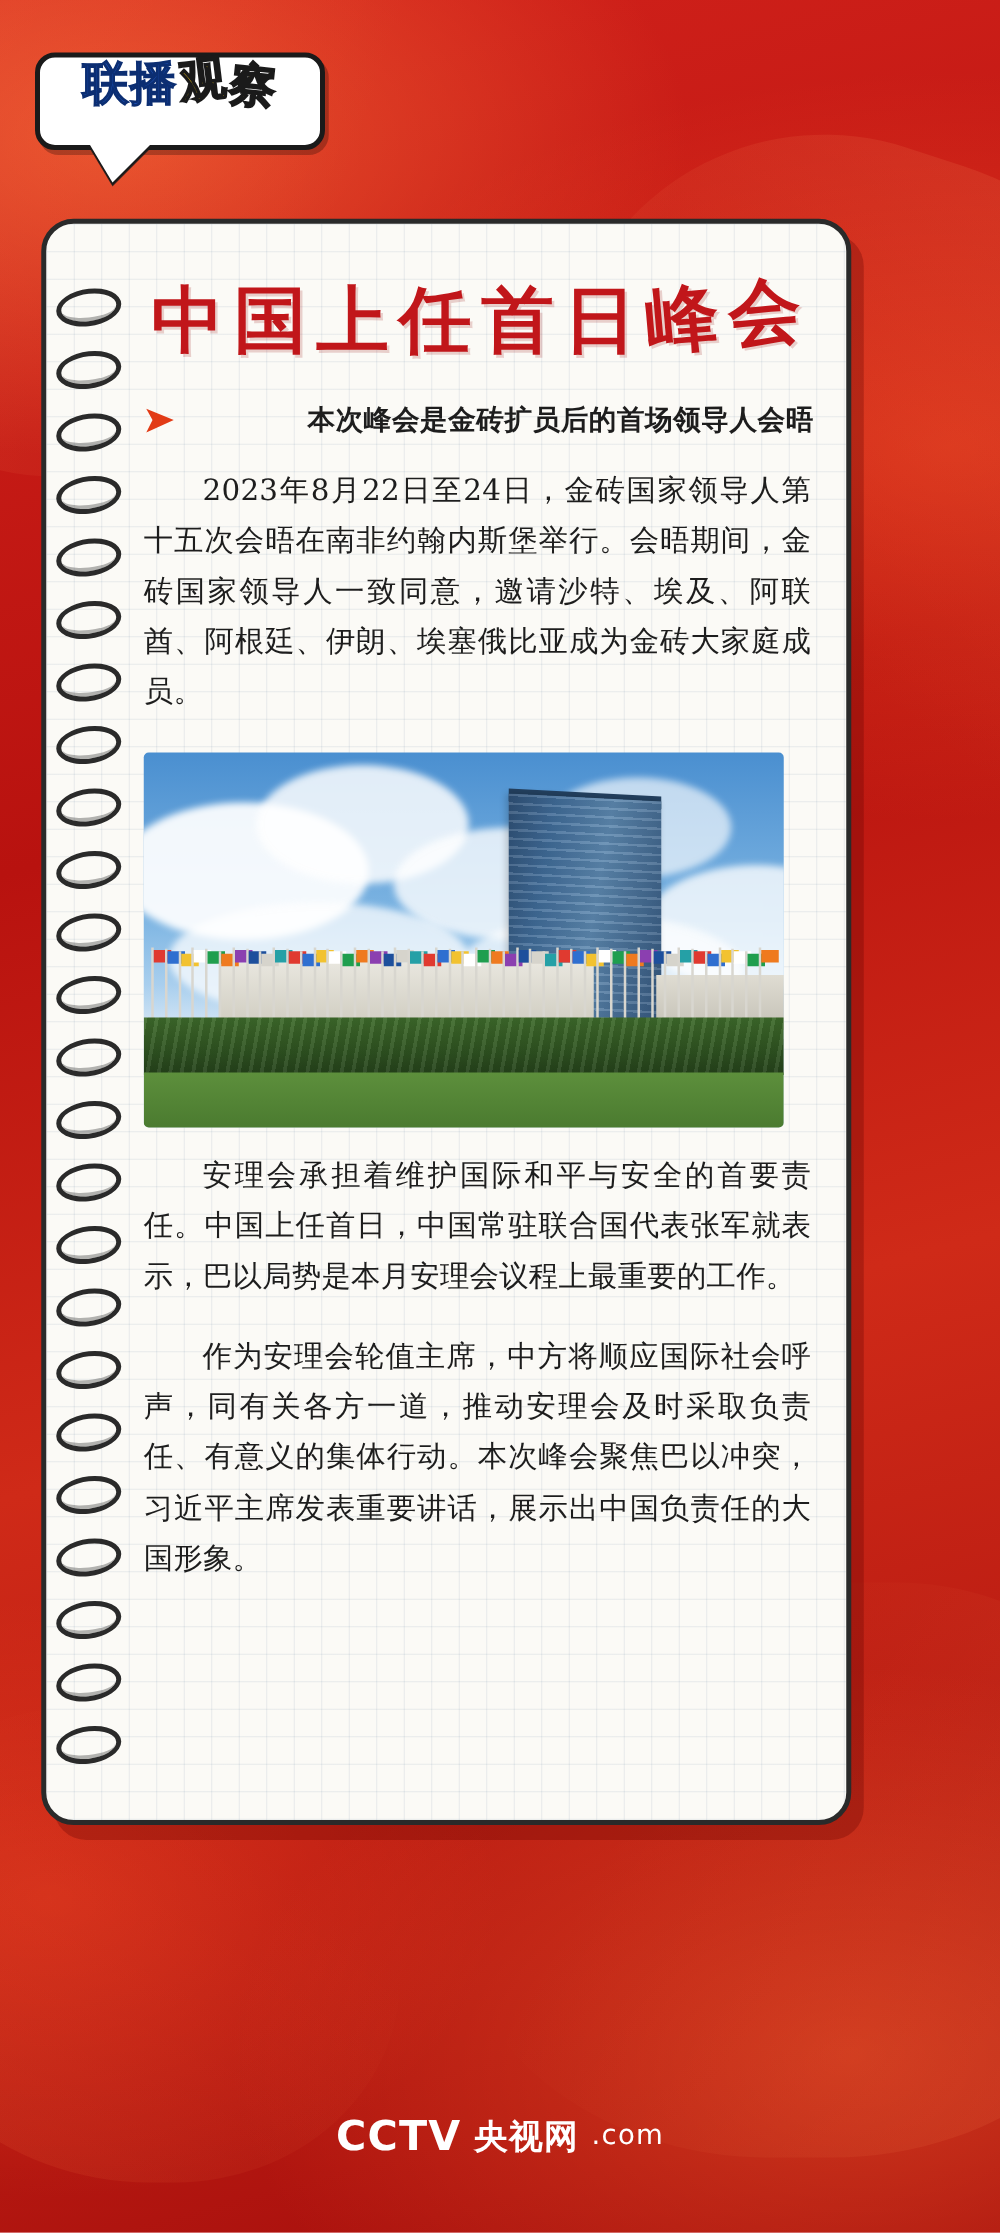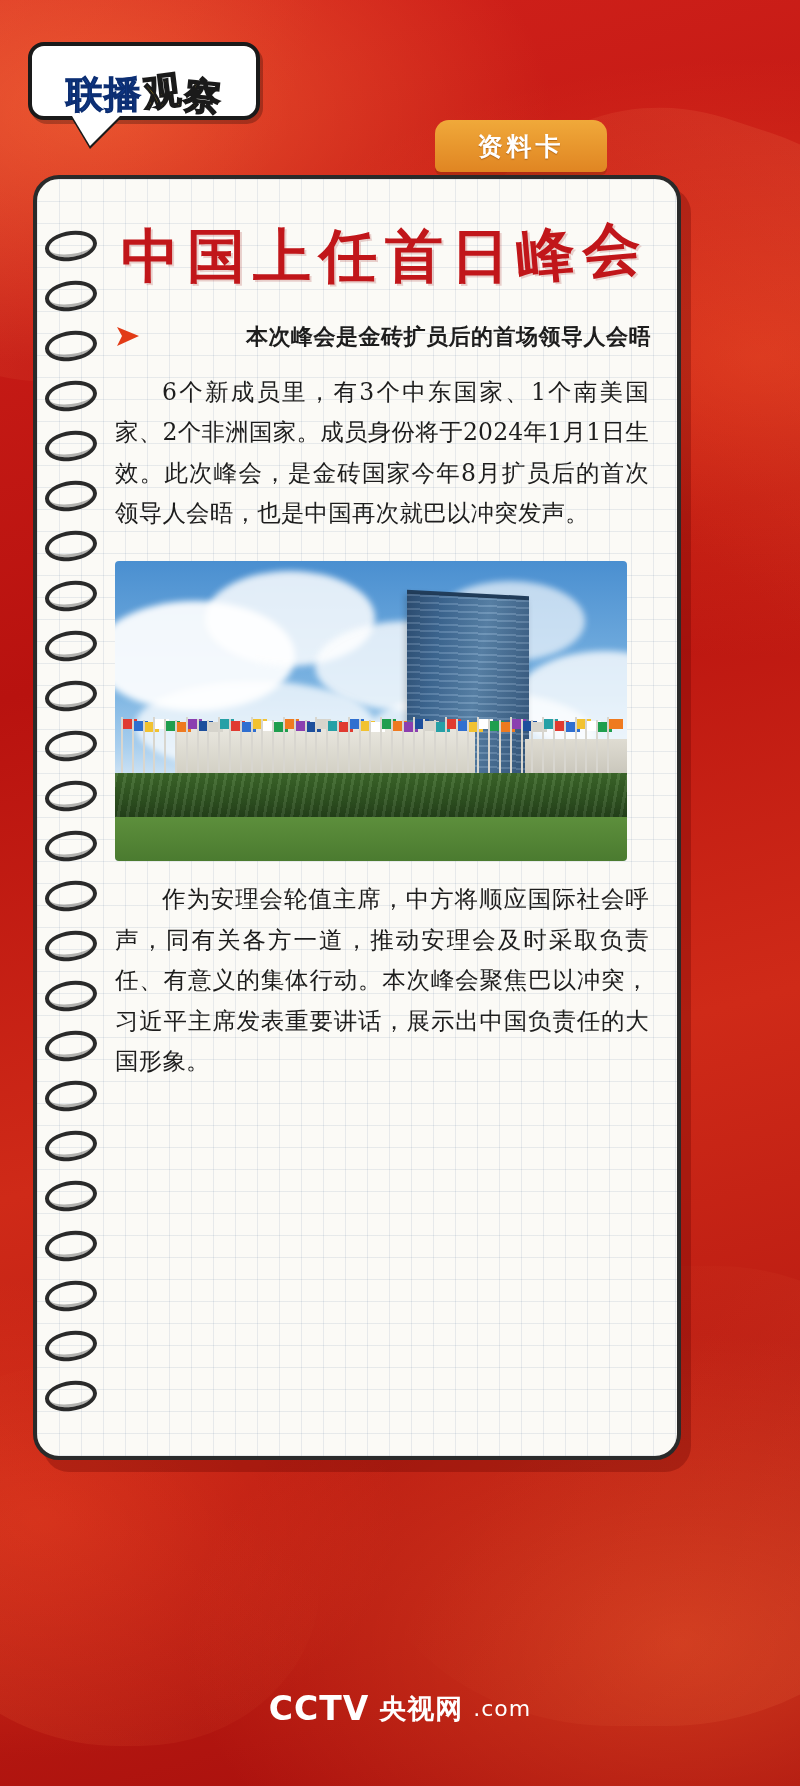--- a/index.html
+++ b/index.html
@@ -77,21 +77,21 @@
     width: 0; height: 0;
     border-left: 18px solid transparent;
     border-right: 30px solid transparent;
     border-top: 30px solid #ffffff;
     filter: drop-shadow(0 3px 0 #1a1a1a);
   }
   .logo-text {
     position: absolute;
     inset: 0;
     display: flex;
-    align-items: flex-end;
+    align-items: flex-start;
     justify-content: center;
     gap: 2px;
     font-family: Liberation Sans, sans-serif;
     font-weight: bold;
     font-size: 37px;
     letter-spacing: 1px;
   }
   .logo-text .blue {
     color: #1a4fb5;
     -webkit-text-stroke: 1px #0c2e72;
@@ -419,23 +419,20 @@
   <div class="logo-badge">
     <div class="logo-bubble"></div>
     <div class="logo-tail"></div>
     <div class="logo-text">
       <span class="blue">联播</span>
       <span class="yellow">观</span>
       <span class="yellow2">察</span>
     </div>
   </div>
 
-  <div class="info-tab">
-    <span>资料卡</span>
-  </div>
 
   <div class="notebook">
     <div class="grid-bg"></div>
 
     <div class="spiral">
       <div class="ring"></div>
       <div class="ring"></div>
       <div class="ring"></div>
       <div class="ring"></div>
       <div class="ring"></div>
@@ -467,21 +464,21 @@
       </div>
 
       <div class="subhead">
         <span class="bullet">
           <svg width="26" height="24" viewBox="0 0 26 24">
             <path d="M2 2 L24 11 L2 21 L7 11 Z" fill="#e23b16"></path>
           </svg>
         </span>
         <span class="txt">本次峰会是金砖扩员后的首场领导人会晤</span>
       </div>
-      <p class="para">6个新成员里，有3个中东国家、1个南美国家、2个非洲国家。成员身份将于2024年1月1日生效。此次峰会，是金砖国家今年8月扩员后的首次领导人会晤，也是中国再次就巴以冲突发声。</p>
+      <p class="para">2023年8月22日至24日，金砖国家领导人第十五次会晤在南非约翰内斯堡举行。会晤期间，金砖国家领导人一致同意，邀请沙特、埃及、阿联酋、阿根廷、伊朗、埃塞俄比亚成为金砖大家庭成员。</p>
 
       <div class="photo">
         <div class="sky-cloud c1"></div>
         <div class="sky-cloud c2"></div>
         <div class="sky-cloud c3"></div>
         <div class="sky-cloud c4"></div>
         <div class="sky-cloud c5"></div>
         <div class="sky-cloud c6"></div>
         <div class="sky-cloud c7"></div>
         <div class="tower-top"></div>
@@ -579,20 +576,21 @@
             <div class="flag" style="left: 472.4px; top: 9.5px; background: rgb(255, 255, 255);"></div>
             <div class="pole" style="left: 481.2px; top: 9px;"></div>
             <div class="flag" style="left: 483.2px; top: 11px; background: rgb(31, 158, 78);"></div>
             <div class="pole" style="left: 492px; top: 6px;"></div>
             <div class="flag" style="left: 494px; top: 8px; background: rgb(239, 122, 31);"></div>
           </div>
         <div class="hedge"></div>
         <div class="lawn"></div>
       </div>
 
+      <p class="para">安理会承担着维护国际和平与安全的首要责任。中国上任首日，中国常驻联合国代表张军就表示，巴以局势是本月安理会议程上最重要的工作。</p>
       <p class="para">作为安理会轮值主席，中方将顺应国际社会呼声，同有关各方一道，推动安理会及时采取负责任、有意义的集体行动。本次峰会聚焦巴以冲突，习近平主席发表重要讲话，展示出中国负责任的大国形象。</p>
 
     </div>
   </div>
 
   <div class="footer">
     <span class="cctv">CCTV</span>
     <span class="cn">央视网</span>
     <span class="dotcom">.com</span>
   </div>

